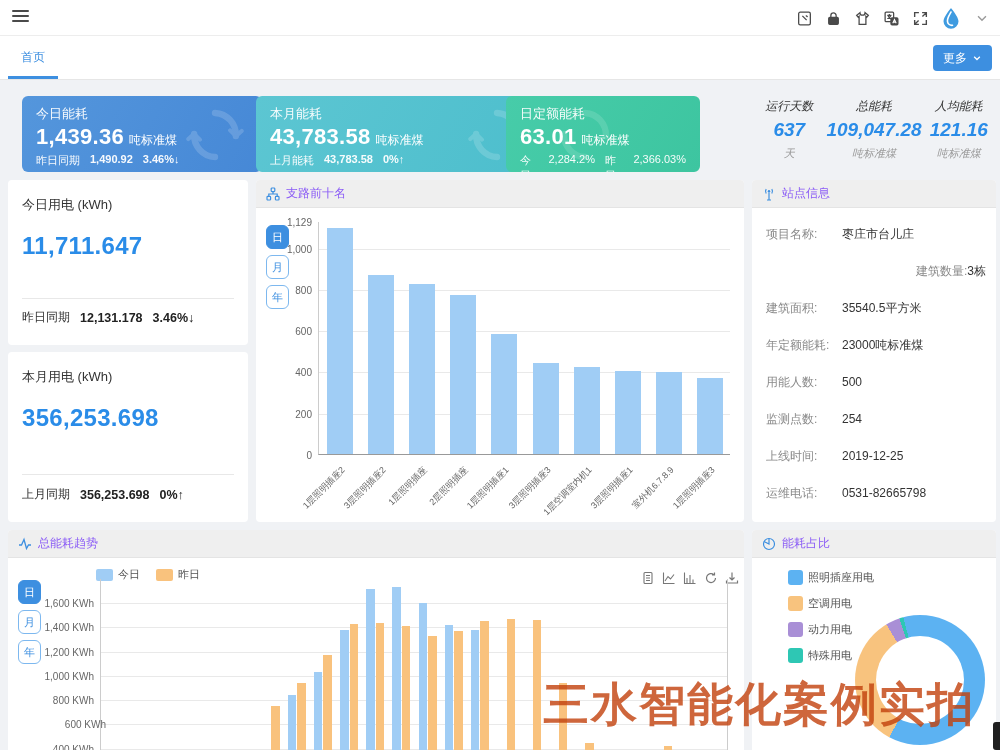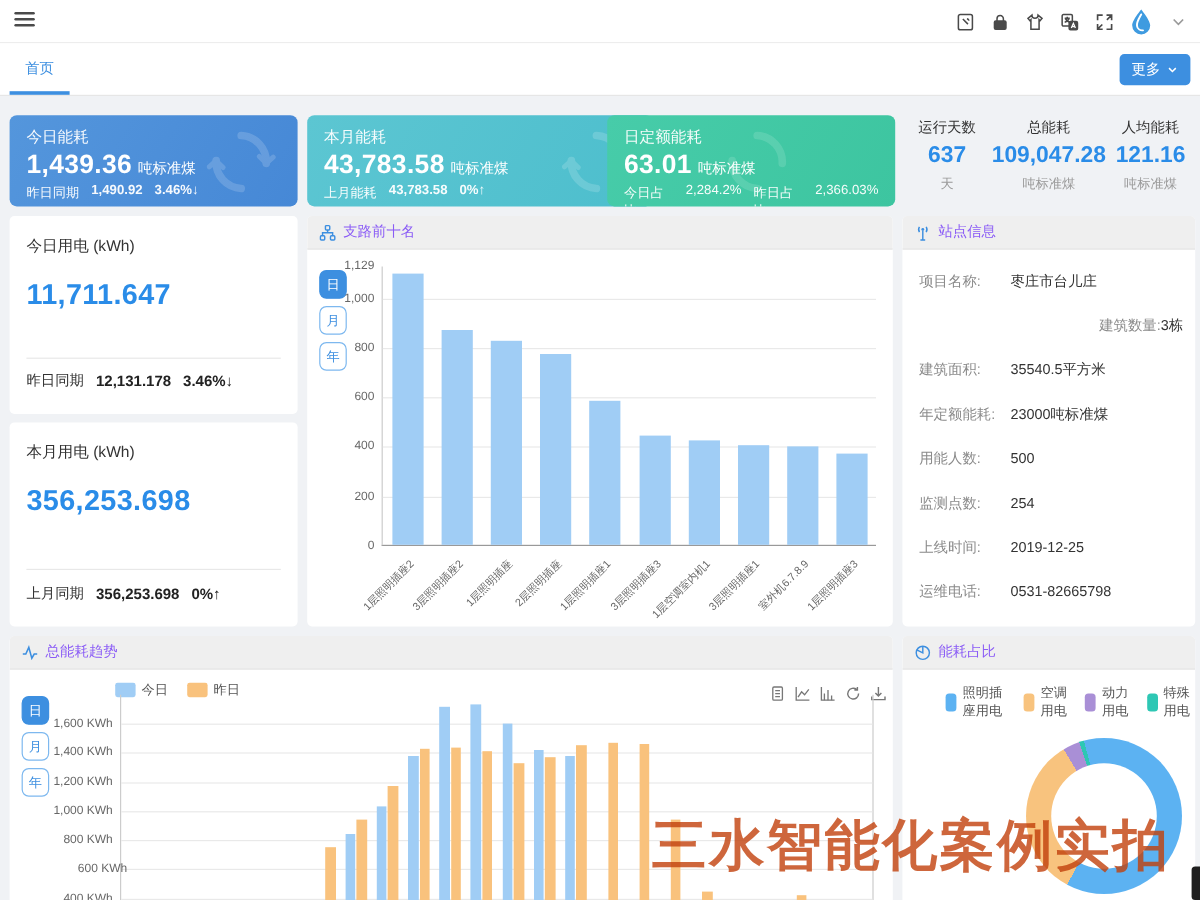--- a/index.html
+++ b/index.html
@@ -16,35 +16,35 @@
   .nicon svg { display:block; }
   .logo-drop { width:24px; height:24px; }
 
   
   .tabbar { position:absolute; left:0; top:36px; width:1000px; height:44px; background:#fff; border-bottom:1px solid #e6e6e6; }
   .tab { position:absolute; left:8px; top:0; height:43px; line-height:43px; padding:0 13px; font-size:12px; color:#3d8fe0; border-bottom:3px solid #3d8fe0; cursor:pointer; }
   .more-btn { position:absolute; right:8px; top:9px; height:26px; padding:0 10px; background:#3d8fe0; color:#fff; border:none; border-radius:4px; font-size:12px; display:flex; align-items:center; gap:5px; cursor:pointer; font-family:inherit; }
 
   
   .card { position:absolute; top:96px; height:76px; border-radius:6px; color:#fff; padding:9px 14px; overflow:hidden; }
-  .card-today { left:8px;  width:240px; background:linear-gradient(120deg,#5496dc,#4688d6); }
+  .card-today { left:22px;  width:240px; background:linear-gradient(120deg,#5496dc,#4688d6); }
   .card-month { left:256px; width:288px; background:linear-gradient(120deg,#5cc6d2,#4dbecd); }
-  .card-quota { left:506px; width:240px; background:linear-gradient(120deg,#47cca9,#3dc5a0); }
+  .card-quota { left:506px; width:194px; background:linear-gradient(120deg,#47cca9,#3dc5a0); }
   .c-title { font-size:13px; opacity:.95; }
   .c-valrow { margin-top:1px; }
   .c-value { font-size:22px; font-weight:bold; letter-spacing:.3px; }
   .c-unit { font-size:12px; margin-left:5px; }
   .c-sub { font-size:11px; margin-top:3px; display:flex; gap:10px; opacity:.95; }
   .c-sub b { font-weight:bold; }
   .c-sub .sp { margin-left:auto; }
   .refresh-ic { position:absolute; right:18px; top:10px; opacity:.16; }
 
   
   .summary { position:absolute; left:752px; top:96px; width:244px; height:76px; display:flex; }
-  .sum-col { flex:1; text-align:center; }
+  .sum-col { flex:1; text-align:center;font-style:italic; }
   .sum-label { font-size:12px; color:#333; margin-top:2px; }
   .sum-value { font-size:19px; font-weight:bold; color:#2a8ce8; margin-top:4px; white-space:nowrap; }
   .sum-unit { font-size:11px; color:#999; margin-top:5px; }
 
   
   .panel { position:absolute; background:#fff; border-radius:4px; overflow:hidden; }
   .p-today { left:8px;  top:180px; width:240px; height:165px; }
   .p-month { left:8px;  top:352px; width:240px; height:170px; }
   .p-branch{ left:256px; top:180px; width:488px; height:342px; }
   .p-site  { left:752px; top:180px; width:244px; height:342px; }
@@ -73,21 +73,21 @@
   .vbar { position:absolute; bottom:0; }
   .xlabel { position:absolute; width:110px; text-align:right; font-size:9px; color:#666; transform:rotate(-45deg); transform-origin:100% 0; white-space:nowrap; }
   .axis-left { border-left:1px solid #ccc; }
   .axis-bottom { border-bottom:1px solid #999; }
   .axis-right { border-right:1px solid #ccc; }
 
   
   .legend { position:absolute; display:flex; gap:16px; }
   .lg-item { display:flex; align-items:center; gap:5px; font-size:11px; color:#555; cursor:pointer; }
   .lg-sw { width:17px; height:12px; border-radius:2px; }
-  .legend-v { flex-direction:row; gap:11px; align-items:flex-start; }
+  .legend-v { flex-direction:column; gap:11px; align-items:flex-start; }
   .legend-v .lg-sw { width:15px; height:15px; border-radius:3px; }
 
   .toolbox { position:absolute; display:flex; gap:7px; }
   .toolbox span { cursor:pointer; }
 
   
   .site-row { position:absolute; left:14px; right:10px; font-size:12px; white-space:nowrap; }
   .site-label { display:inline-block; width:76px; color:#8a8a8a; }
   .site-value { color:#333; }
 

